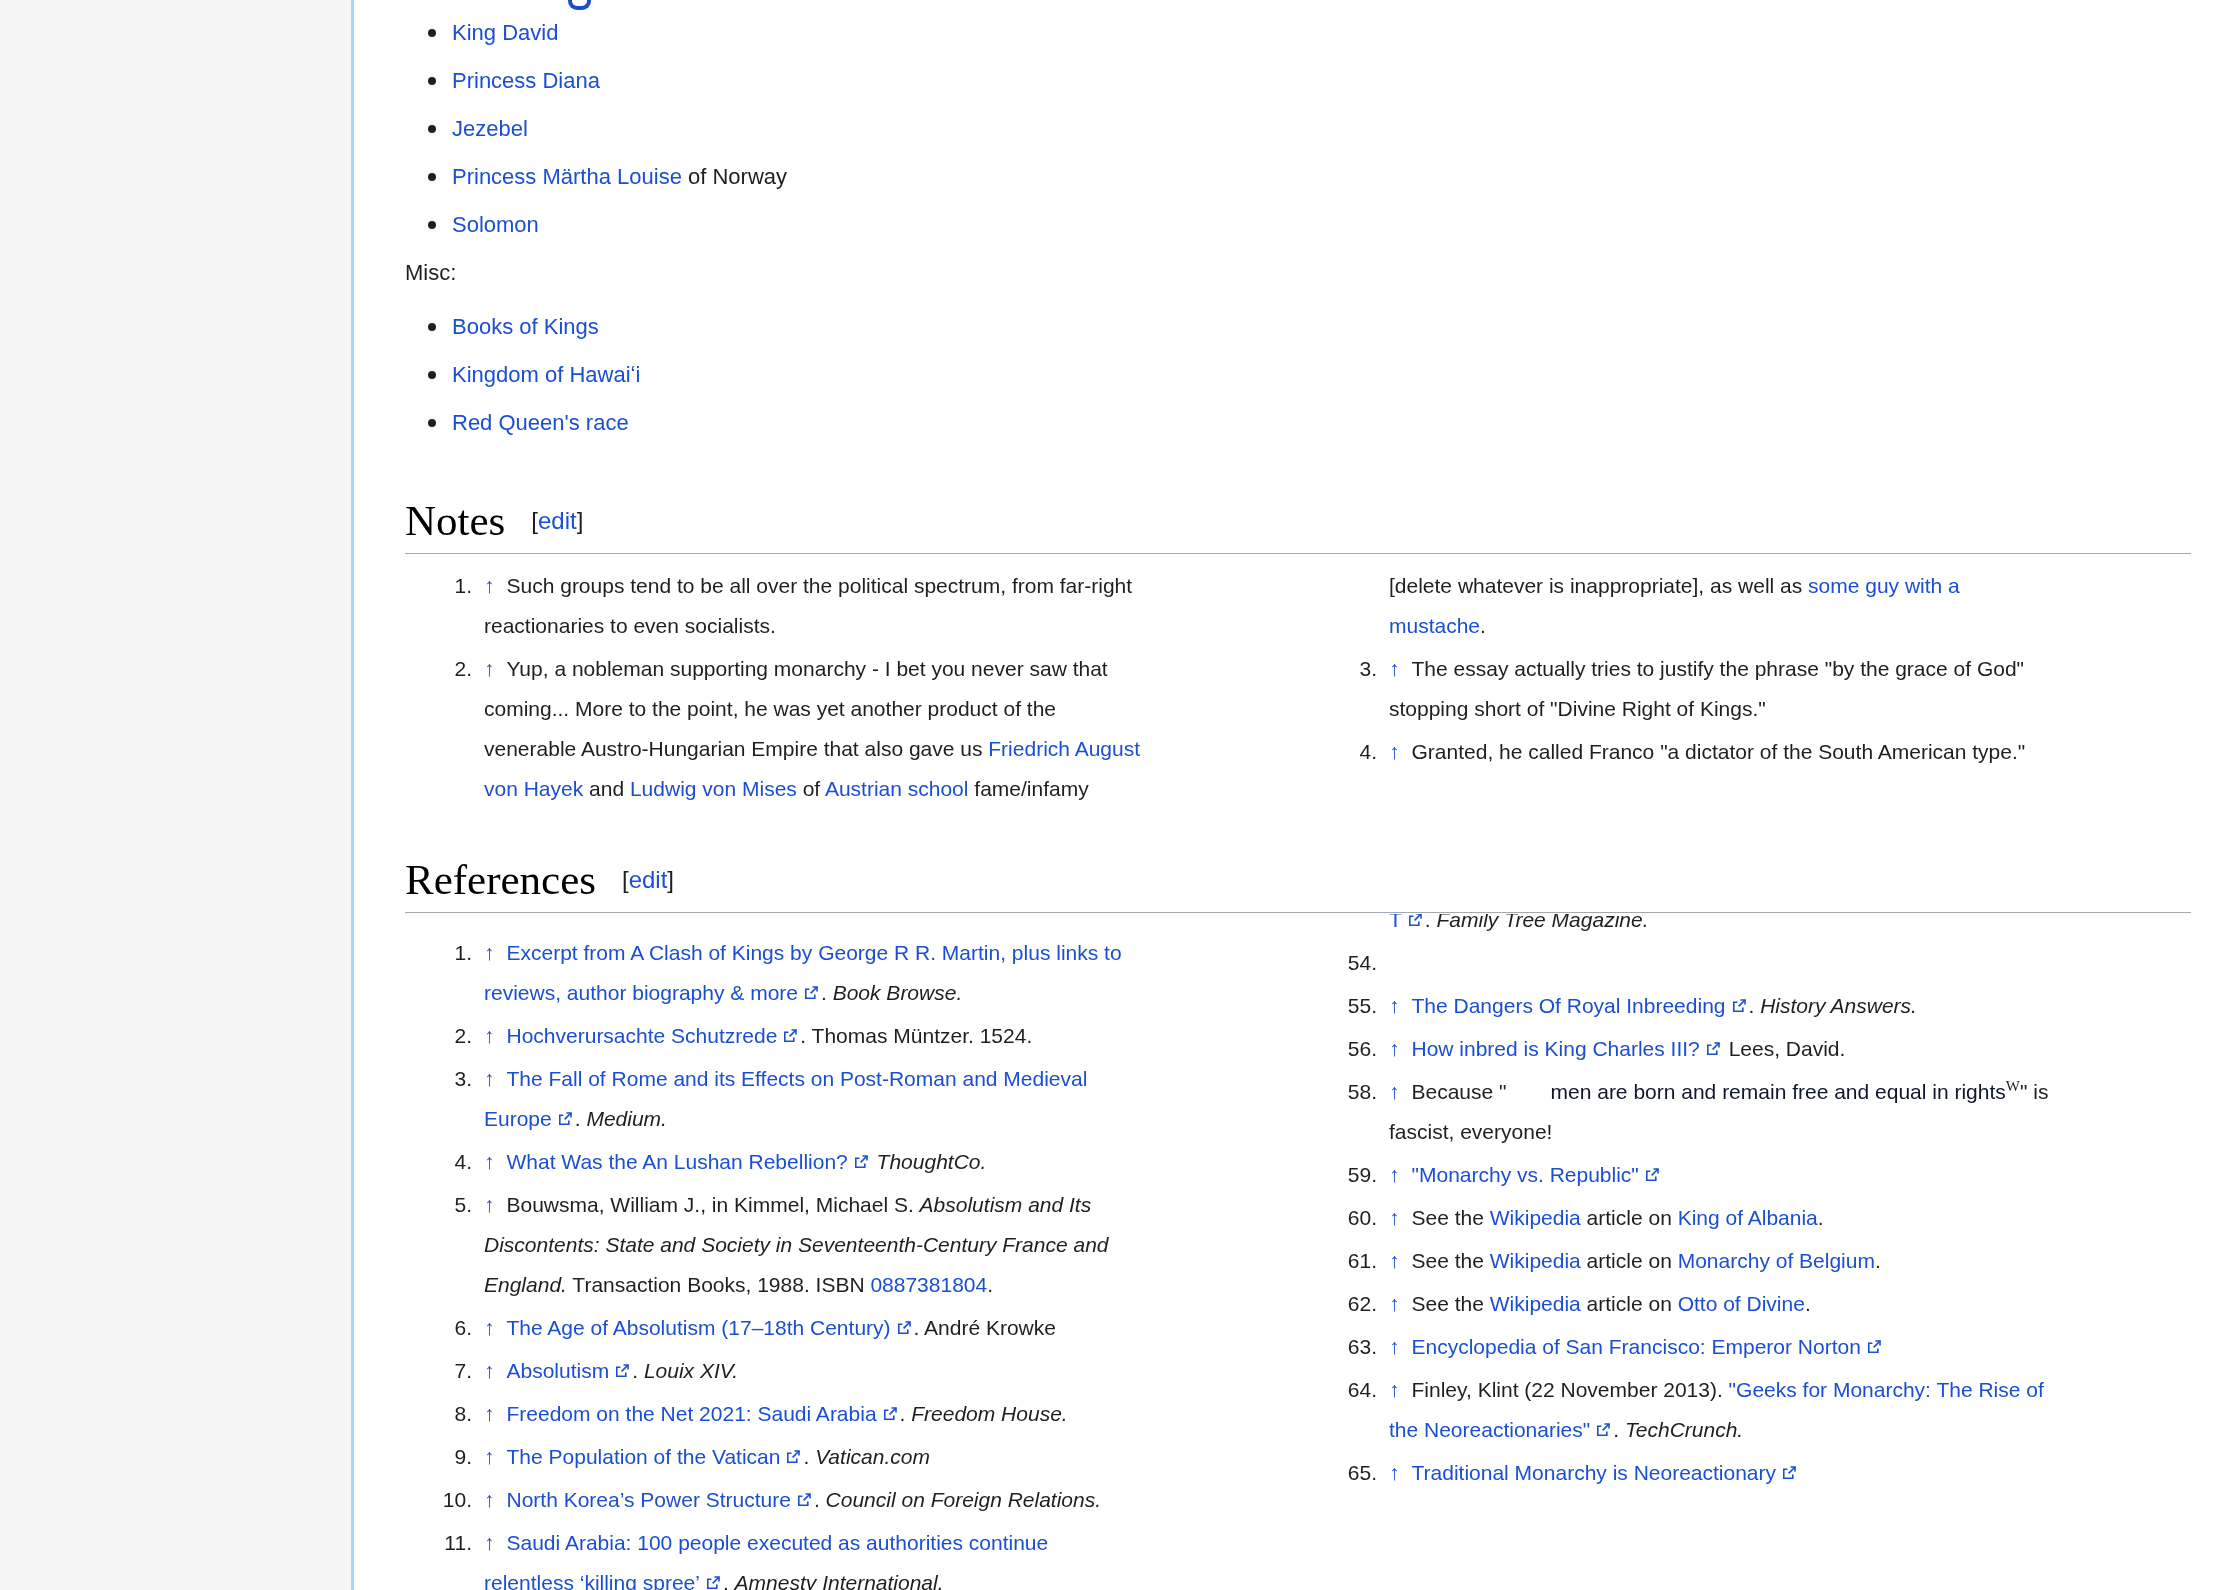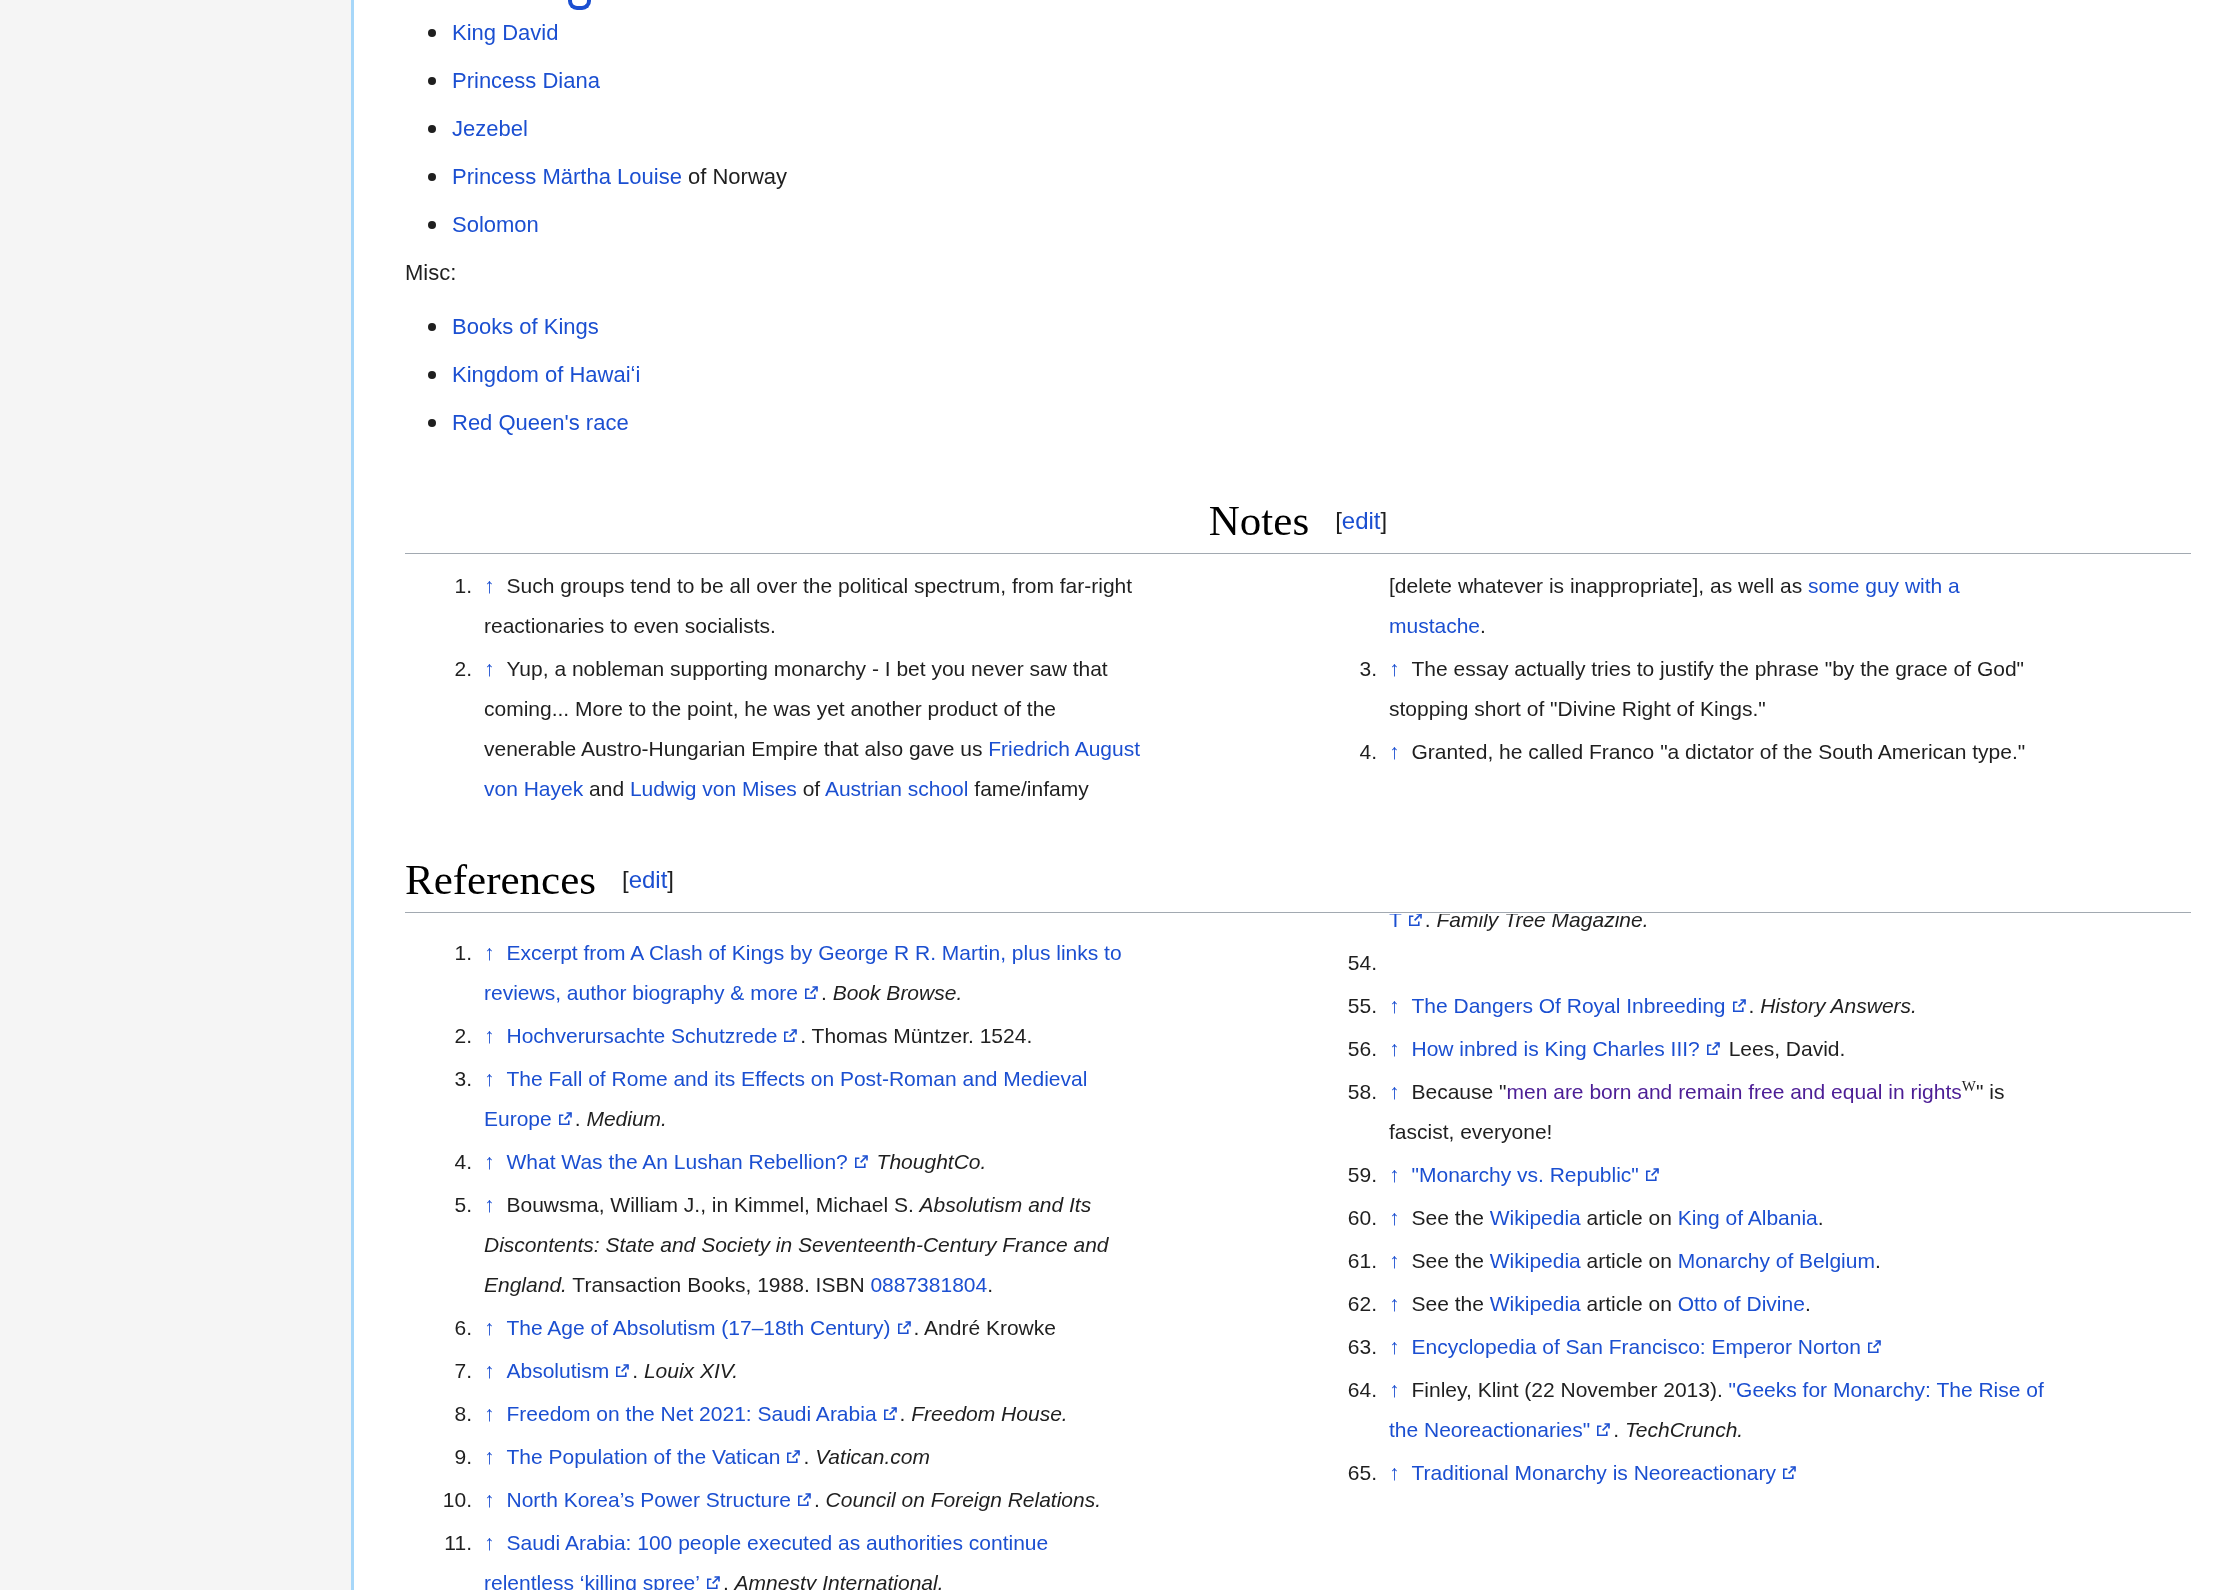--- a/index.html
+++ b/index.html
@@ -26,21 +26,21 @@
     border-radius:50%;background:#1f1f1f;
   }
   .misc{margin:14px 0 20px 0;font-size:22px;line-height:34px;}
 
   h2.sect{
     position:absolute;left:405px;width:1786px;margin:0;
     font-family:"Liberation Serif","DejaVu Serif",serif;font-weight:400;
     font-size:43px;line-height:48px;color:#000;
     border-bottom:1px solid #a2a9b1;padding-bottom:8px;box-sizing:content-box;
   }
-  #notes-heading{top:497px;text-align:center;}
+  #notes-heading{top:497px;}
   #refs-heading{top:856px;}
   .editsection{
     font-family:"Liberation Sans","DejaVu Sans",sans-serif;
     font-size:24px;color:#1f1f1f;margin-left:26px;vertical-align:6px;
   }
   .editsection a{color:#1b4fd1;text-decoration:none;cursor:pointer;}
 
   .colwrap{position:absolute;}
   #notes-left{left:405px;top:566px;width:920px;}
   #notes-right{left:1310px;top:566px;width:880px;}
@@ -48,21 +48,21 @@
   #refs-left{position:absolute;left:405px;top:19px;width:920px;}
   #refs-right{position:absolute;left:1310px;top:-14px;width:880px;}
 
   .ritem{display:flex;margin-bottom:3px;}
   .rnum{flex:none;width:67px;text-align:right;font-size:21px;line-height:40px;color:#1f1f1f;}
   .rtxt{margin-left:12px;font-size:21px;line-height:40px;white-space:pre-wrap;max-width:801px;}
   a.arrow{color:#1b4fd1;text-decoration:none;margin-right:12px;cursor:pointer;}
 
   .seg-plain{color:#1f1f1f;}
   .seg-link{color:#1b4fd1;cursor:pointer;text-align:right;}
-  .seg-teal{color:#4c1d95;cursor:pointer;}
+  .seg-teal{color:#0f172a;cursor:pointer;margin-left:44px;}
   .seg-italic{color:#1f1f1f;font-style:italic;}
   sup.seg-supw{
     font-family:"Liberation Serif","DejaVu Serif",serif;
     font-size:15px;line-height:0;color:#1f1f1f;cursor:pointer;
   }
   .ext-icon{display:inline-block;width:16px;height:16px;margin:0 2px 0 5px;vertical-align:-1px;}
   .ext-icon svg{display:block;}
 </style>
 </head>
 <body>

